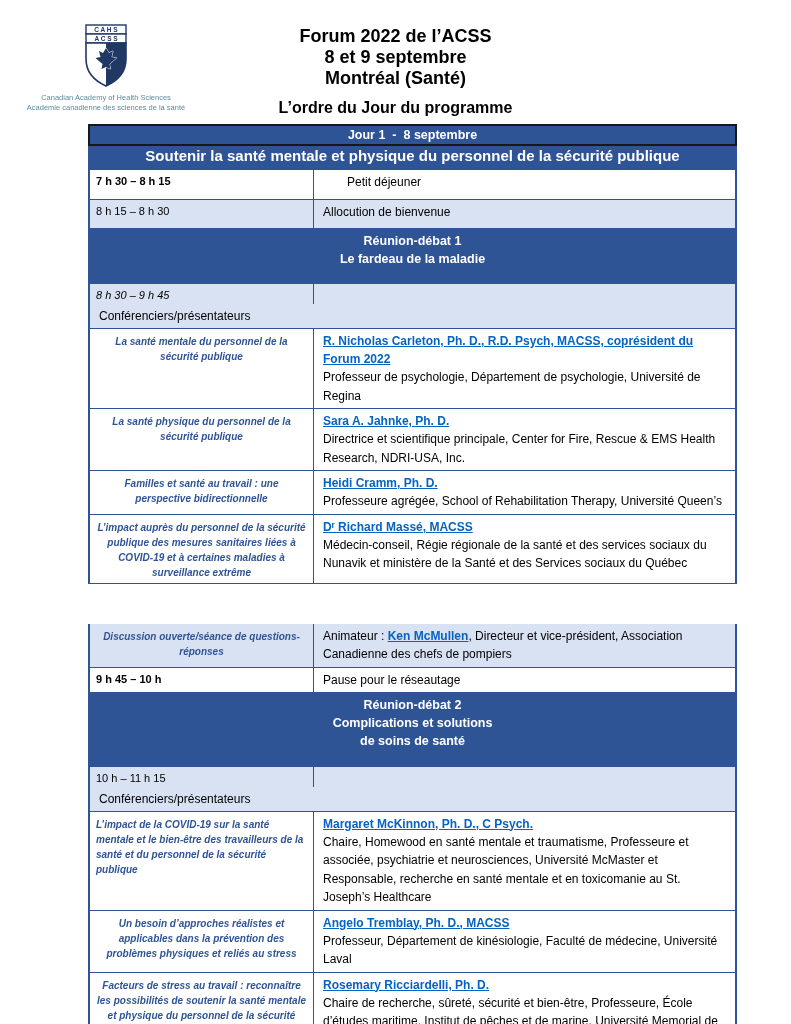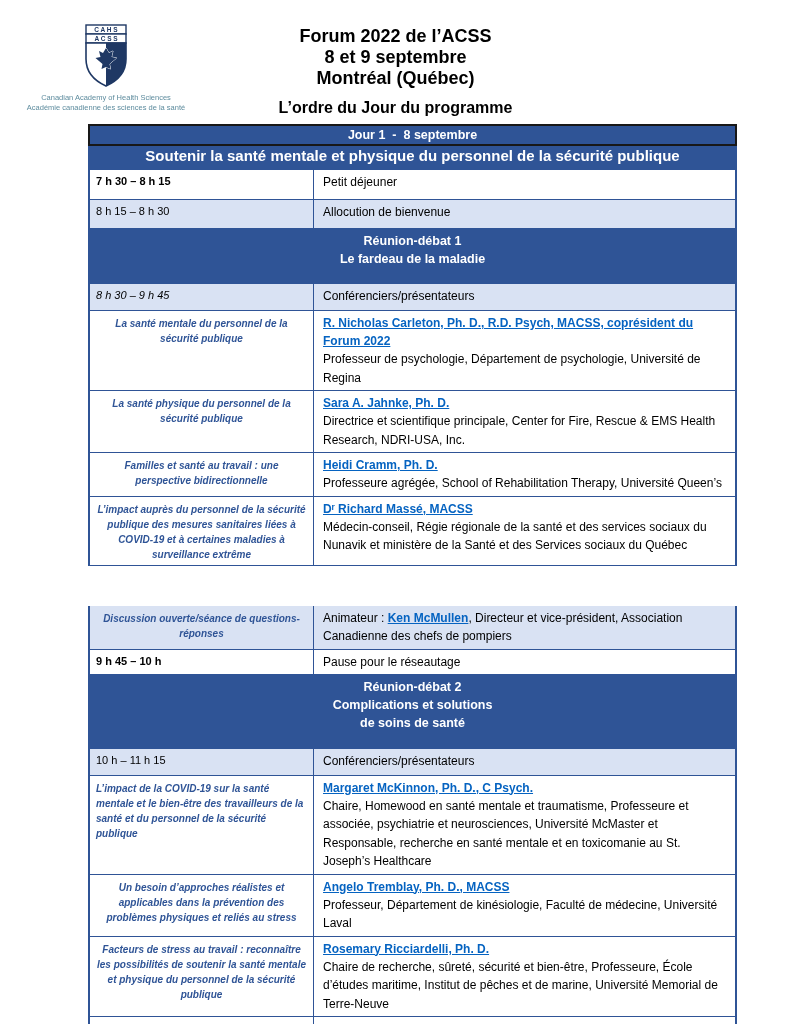--- a/index.html
+++ b/index.html
@@ -42,21 +42,21 @@
   .time.italic{font-style:italic;}
   .rtext{font-weight:normal;}
   .rtext.bold{font-weight:normal;}
   .topic{font-size:10px;font-weight:bold;font-style:italic;color:var(--topic);
          text-align:center;line-height:15px;padding-top:5px;}
   .topic.left{text-align:left;}
   .speaker-link{color:var(--link);font-weight:bold;text-decoration:underline;cursor:pointer;}
   .desc{line-height:18.5px;}
   .mod-line{line-height:18.5px;}
   
-  .h30{min-height:30px;} .h29{min-height:29px;} .h27{min-height:27px;}
+  .h30{min-height:30px;gap:24px;} .h29{min-height:29px;} .h27{min-height:27px;flex-direction:column;}
   .h55{min-height:55px;} .h37{min-height:37px;} .h56{min-height:56px;}
   .h44{min-height:44px;margin-top:40px;} .h22{min-height:22px;} .h68{min-height:68px;}
   .h70{min-height:70px;}
 </style>
 </head>
 <body>
 
 <div class="logo-block">
   <svg class="logo-shield" width="58" height="64" viewBox="0 0 58 64">
     <rect x="9" y="1" width="40" height="9" fill="#ffffff" stroke="#1F3864" stroke-width="1.4"></rect>
@@ -69,21 +69,21 @@
   </svg>
   <div class="logo-caption">
     <div>Canadian Academy of Health Sciences</div>
     <div>Académie canadienne des sciences de la santé</div>
   </div>
 </div>
 
 <div class="title-block">
   <div class="title-line">Forum 2022 de l’ACSS</div>
   <div class="title-line">8 et 9 septembre</div>
-  <div class="title-line">Montréal (Québec)</div>
+  <div class="title-line">Montréal (Santé)</div>
 </div>
 <div class="subtitle">L’ordre du Jour du programme</div>
 
 <div class="schedule">
 
   <div class="day">Jour 1  -  8 septembre</div>
   <div class="theme">Soutenir la santé mentale et physique du personnel de la sécurité publique</div>
 
   <div class="t-row h30">
     <div class="c-left time bold">7 h 30 – 8 h 15</div>

